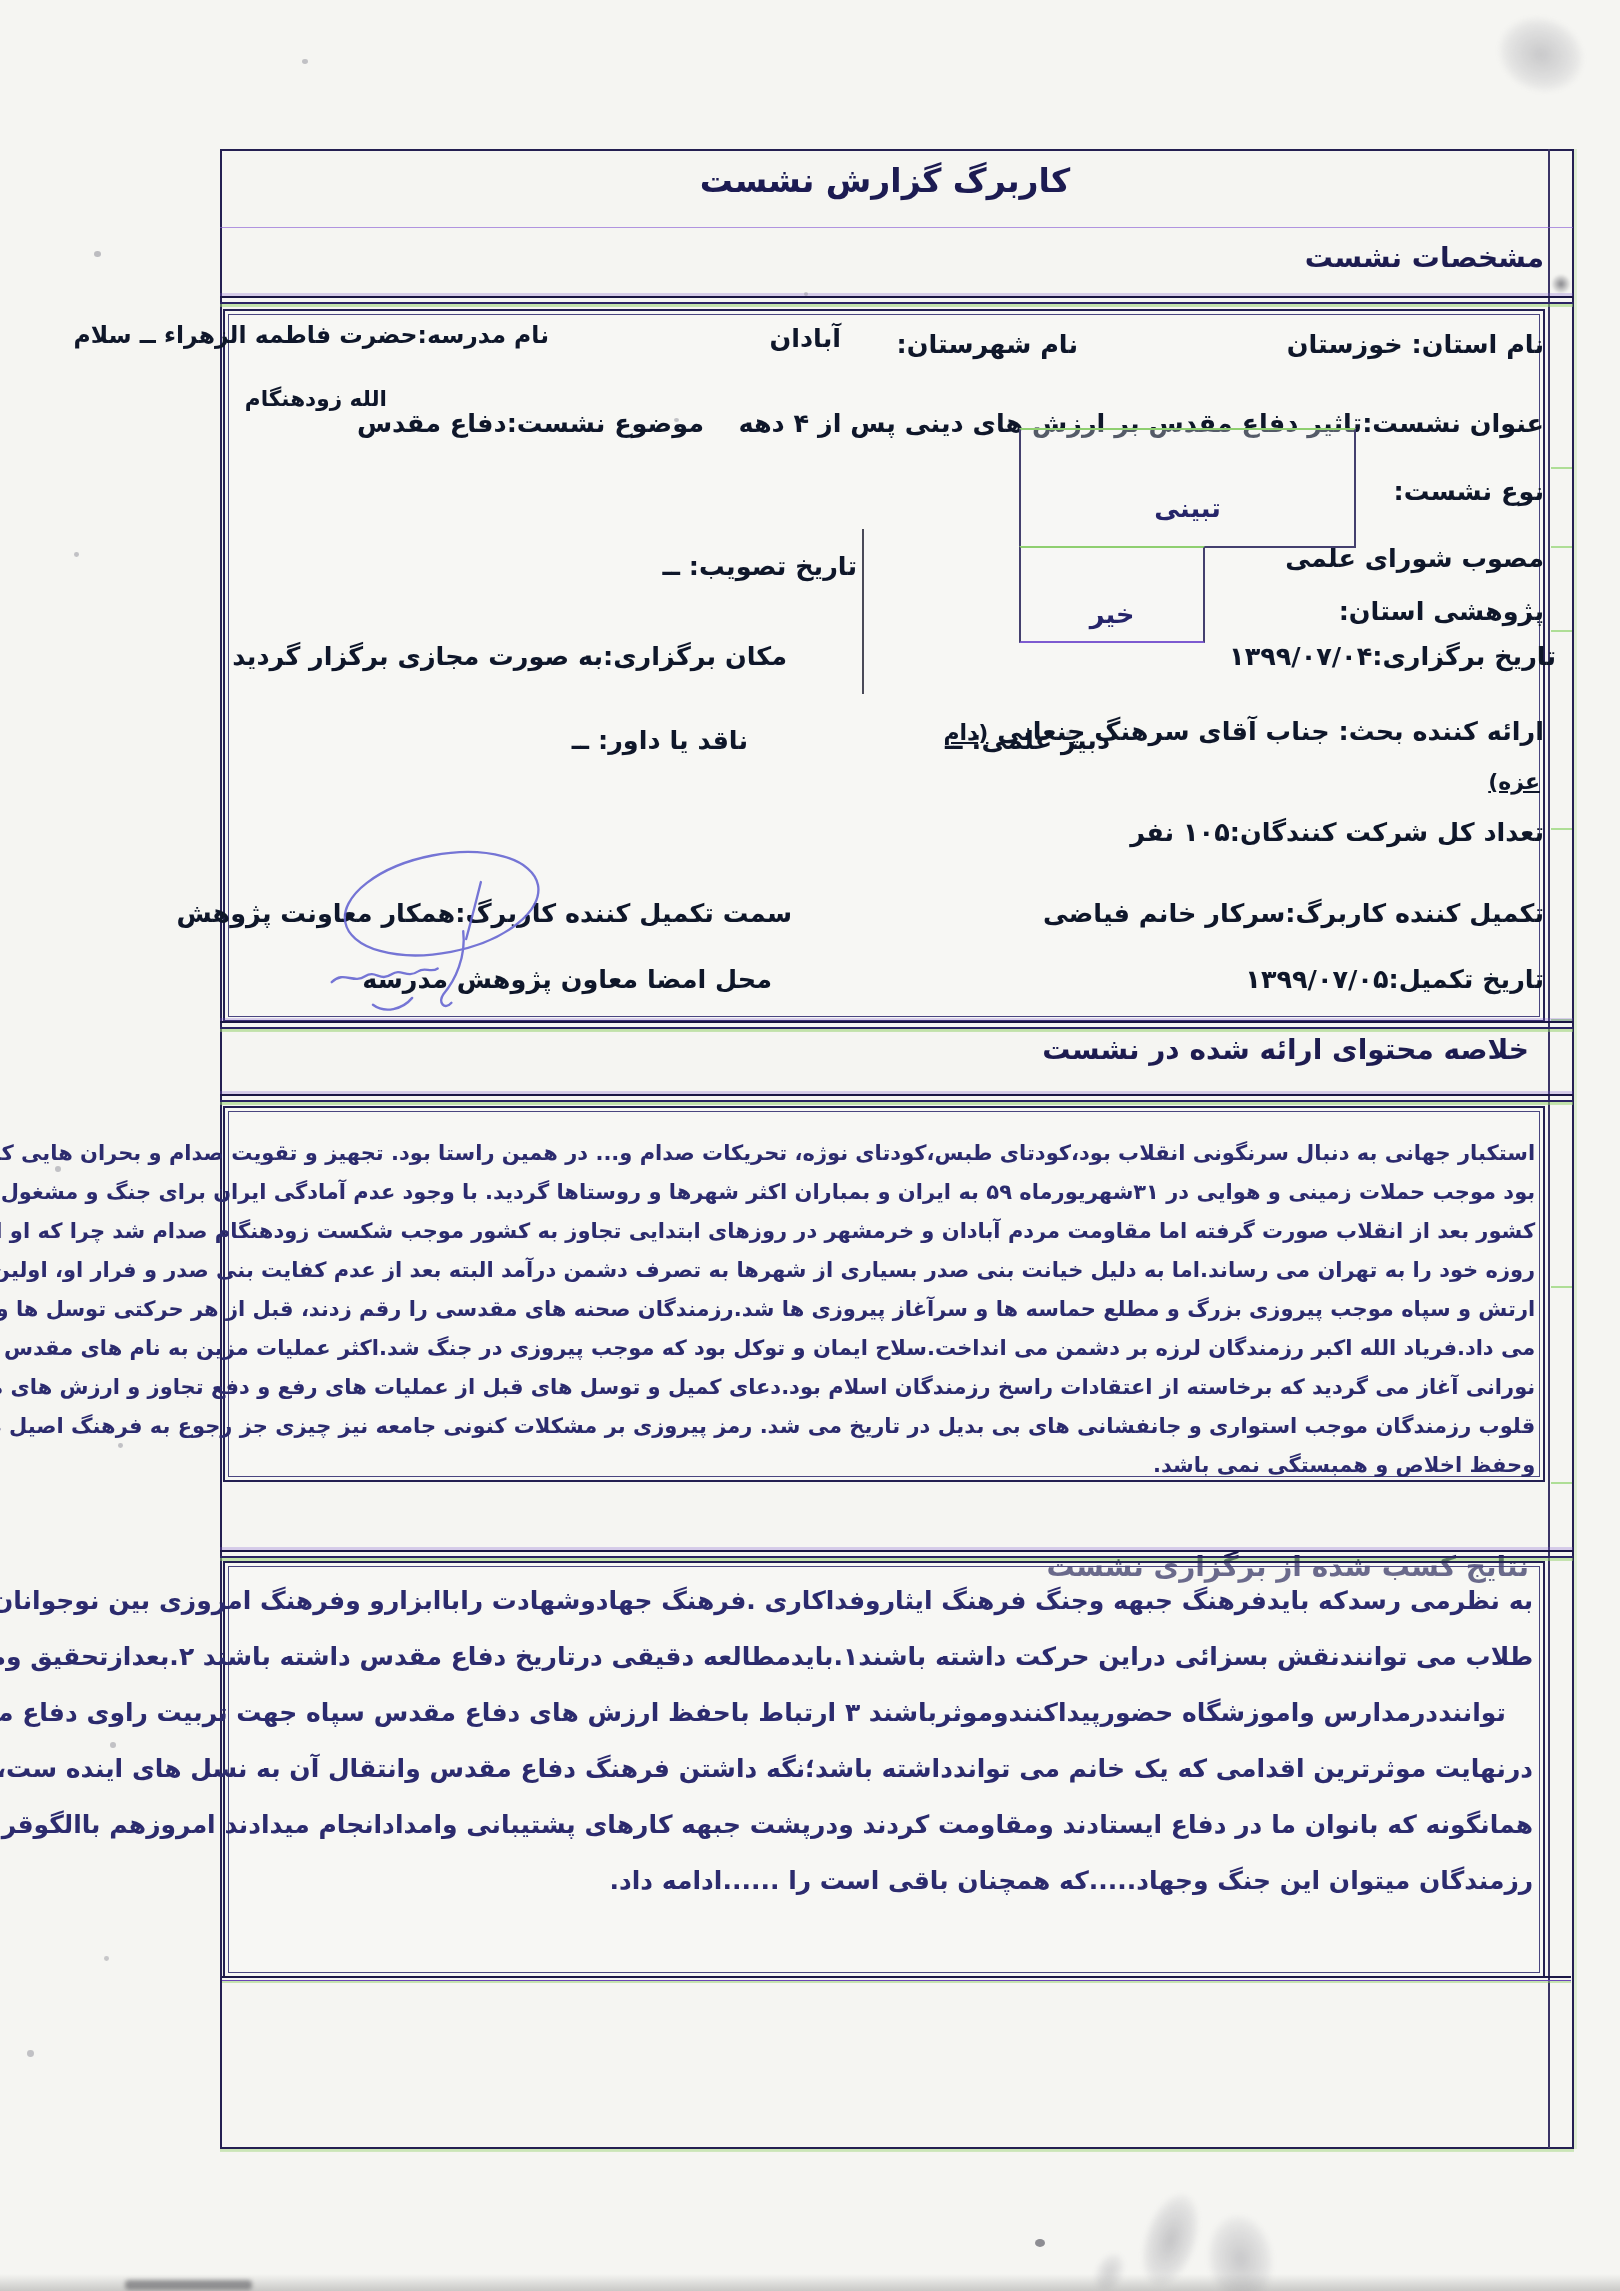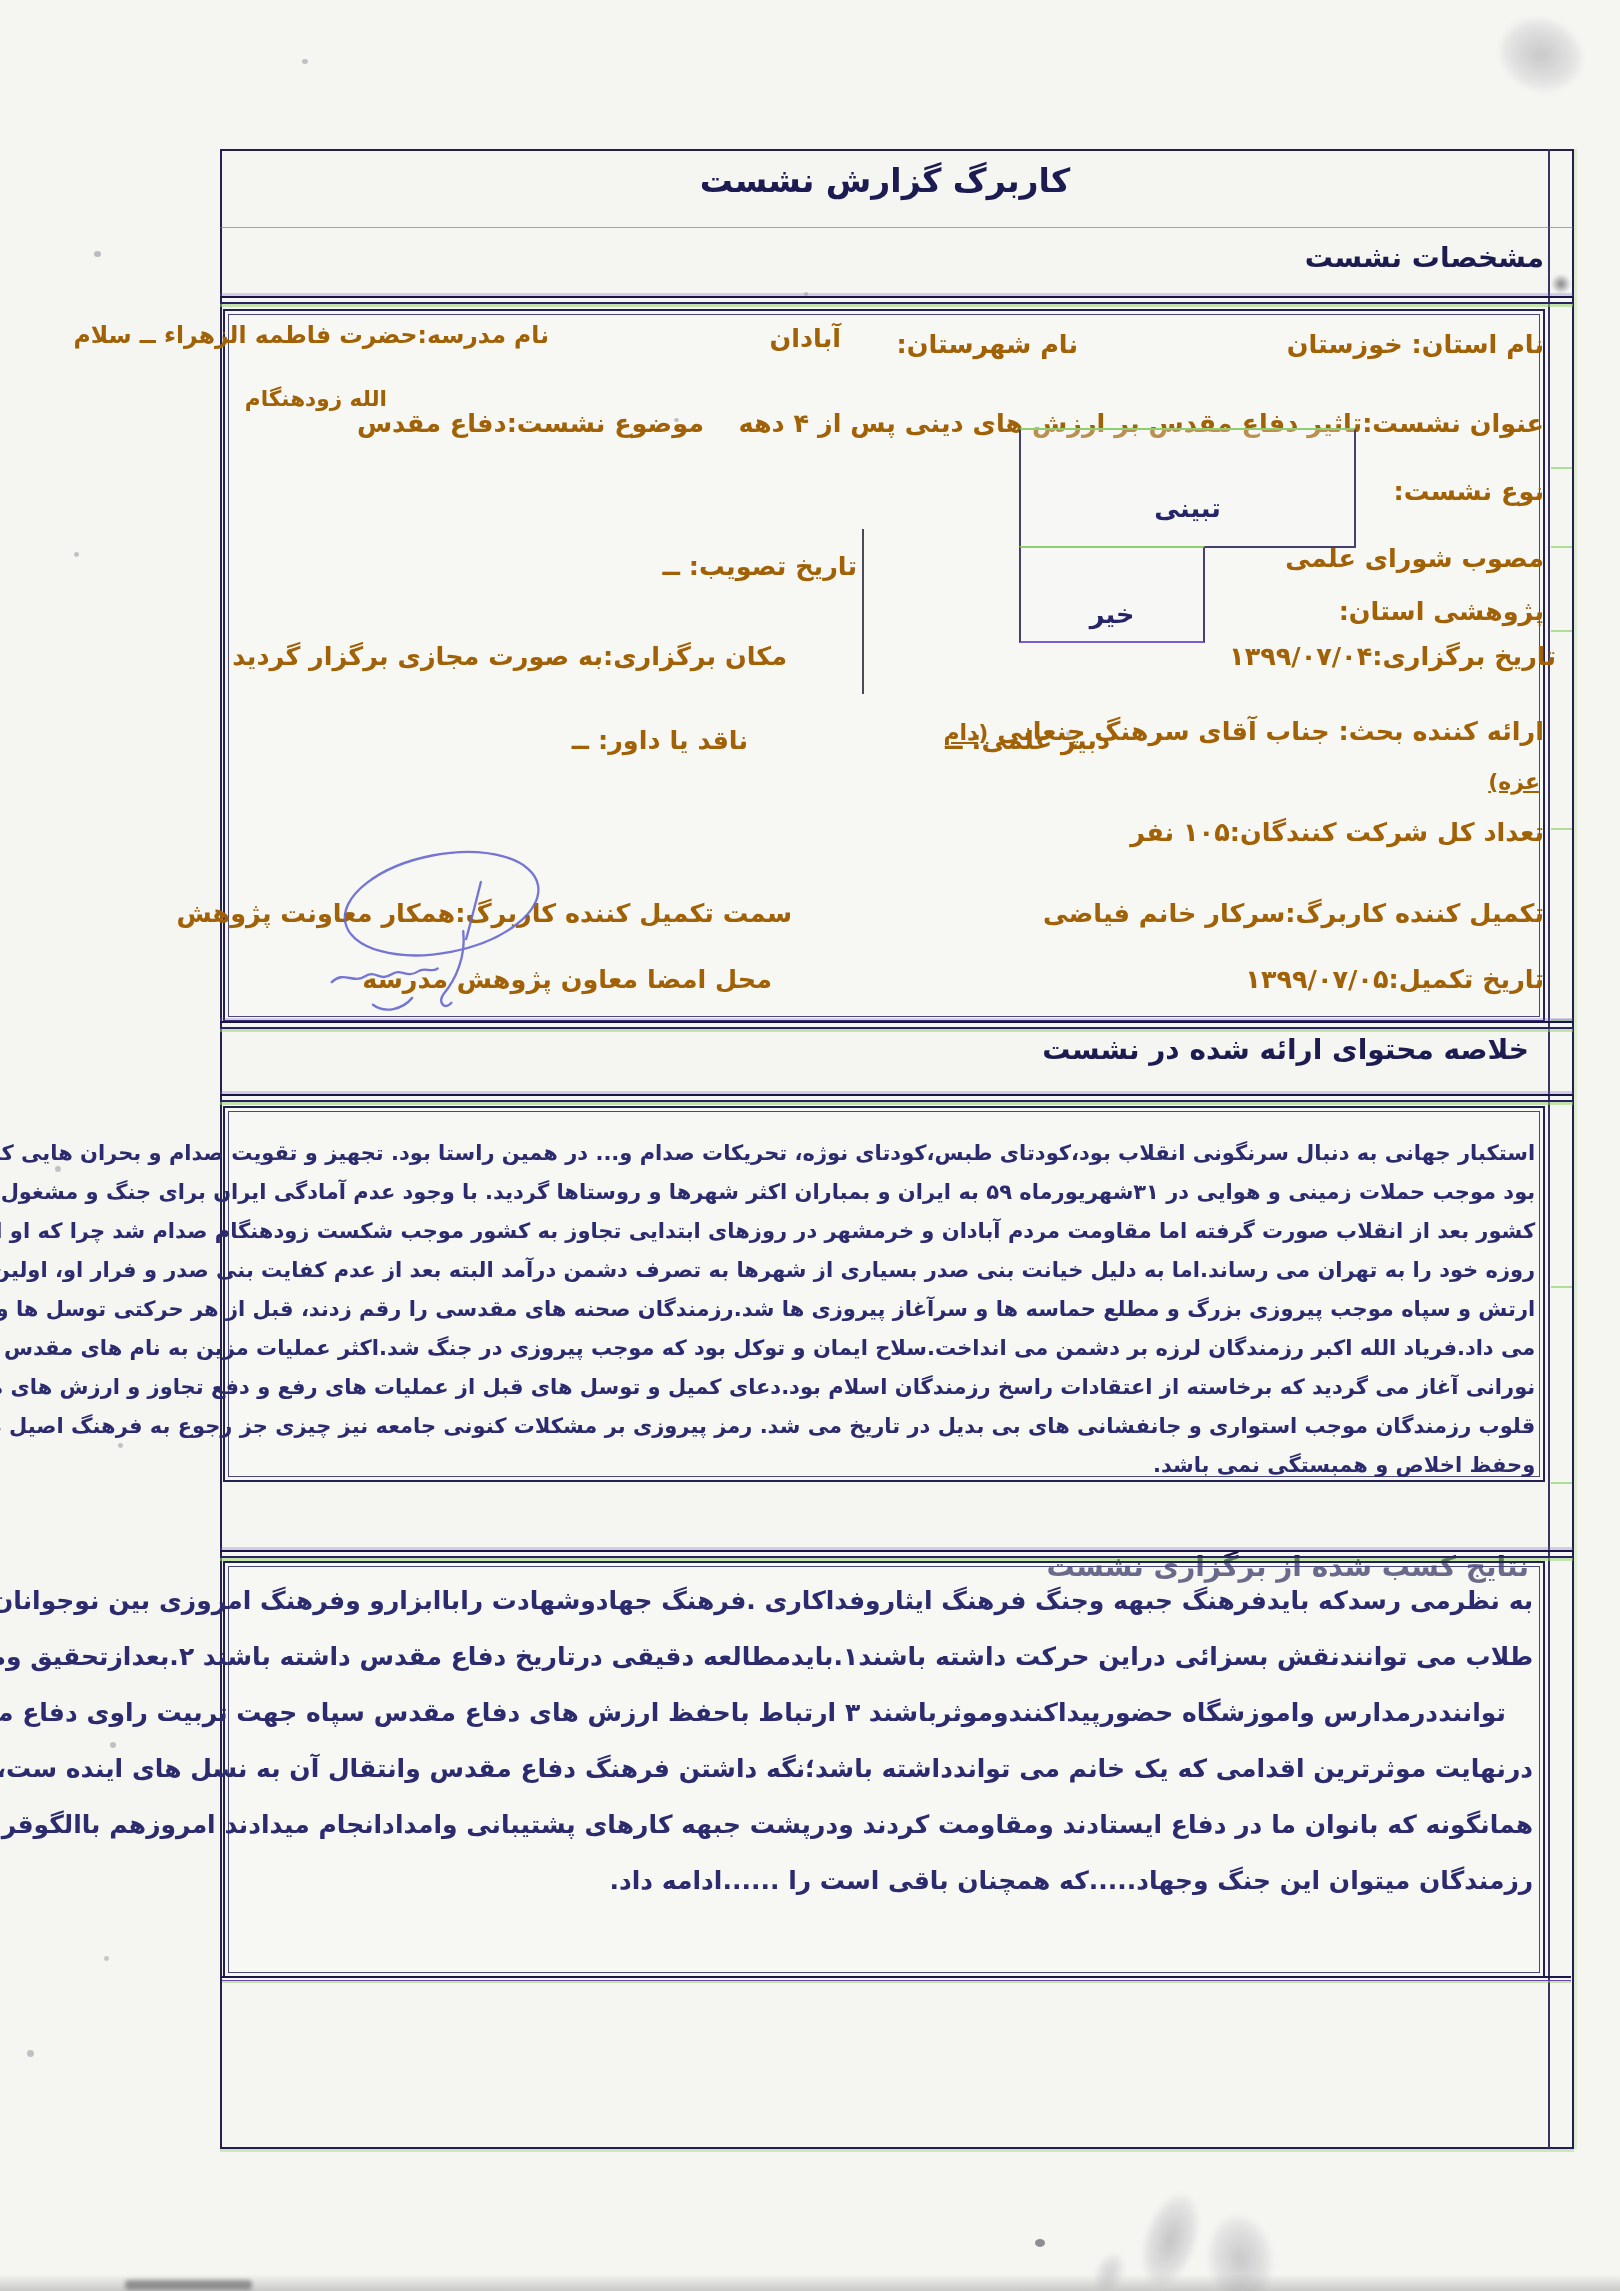--- a/index.html
+++ b/index.html
@@ -36,21 +36,21 @@
     box-shadow:0 2px 0 rgba(150,210,110,.5);
   }
   .dbox{
     position:absolute;border:2px solid #232052;background:rgba(252,252,250,.35);
     outline:1px solid #4a4680;outline-offset:-6.9px;
   }
   .vline{position:absolute;width:0;border-left:2px solid #4a4a58;}
   
   .t{
     position:absolute;direction:rtl;unicode-bidi:plaintext;white-space:nowrap;
-    font-weight:bold;color:#a16207;font-size:25.5px;line-height:1.25;
+    font-weight:bold;color:#0f172a;font-size:25.5px;line-height:1.25;
   }
   .title{
     position:absolute;left:220px;top:161px;width:1330px;text-align:center;
     direction:rtl;font-weight:bold;font-size:33px;color:#1c1b52;letter-spacing:1px;
   }
   .sec{
     position:absolute;direction:rtl;white-space:nowrap;font-weight:bold;
     font-size:28px;color:#1d1c50;
   }
   .small{font-size:22px;text-decoration:underline;}

